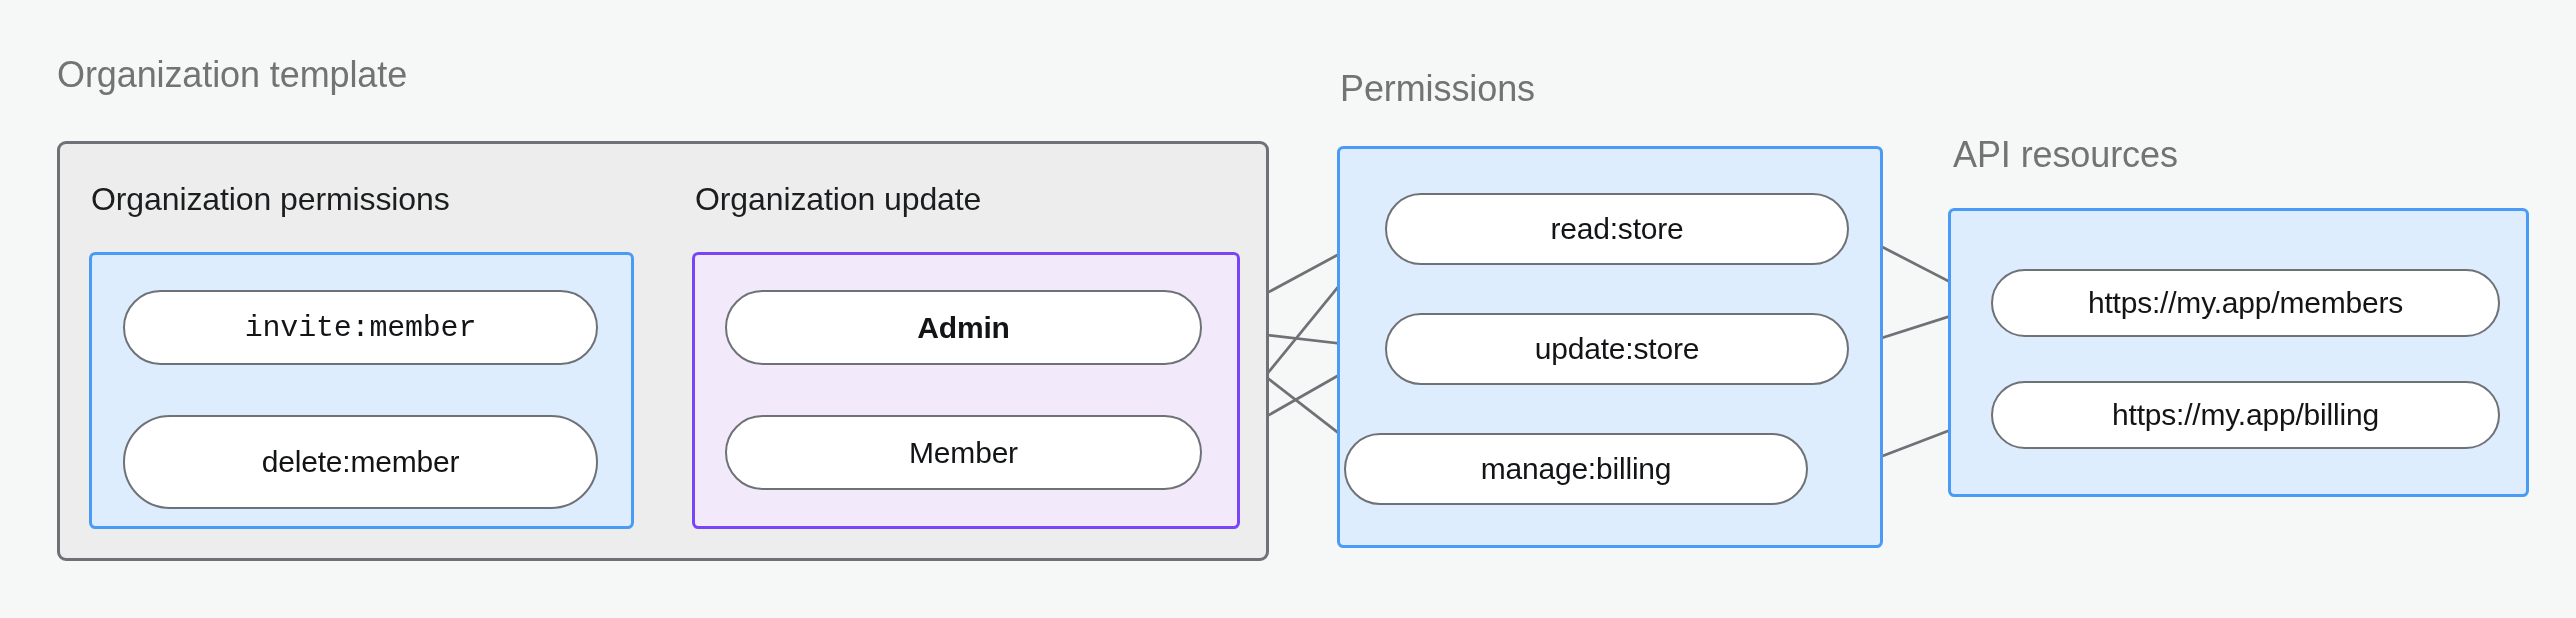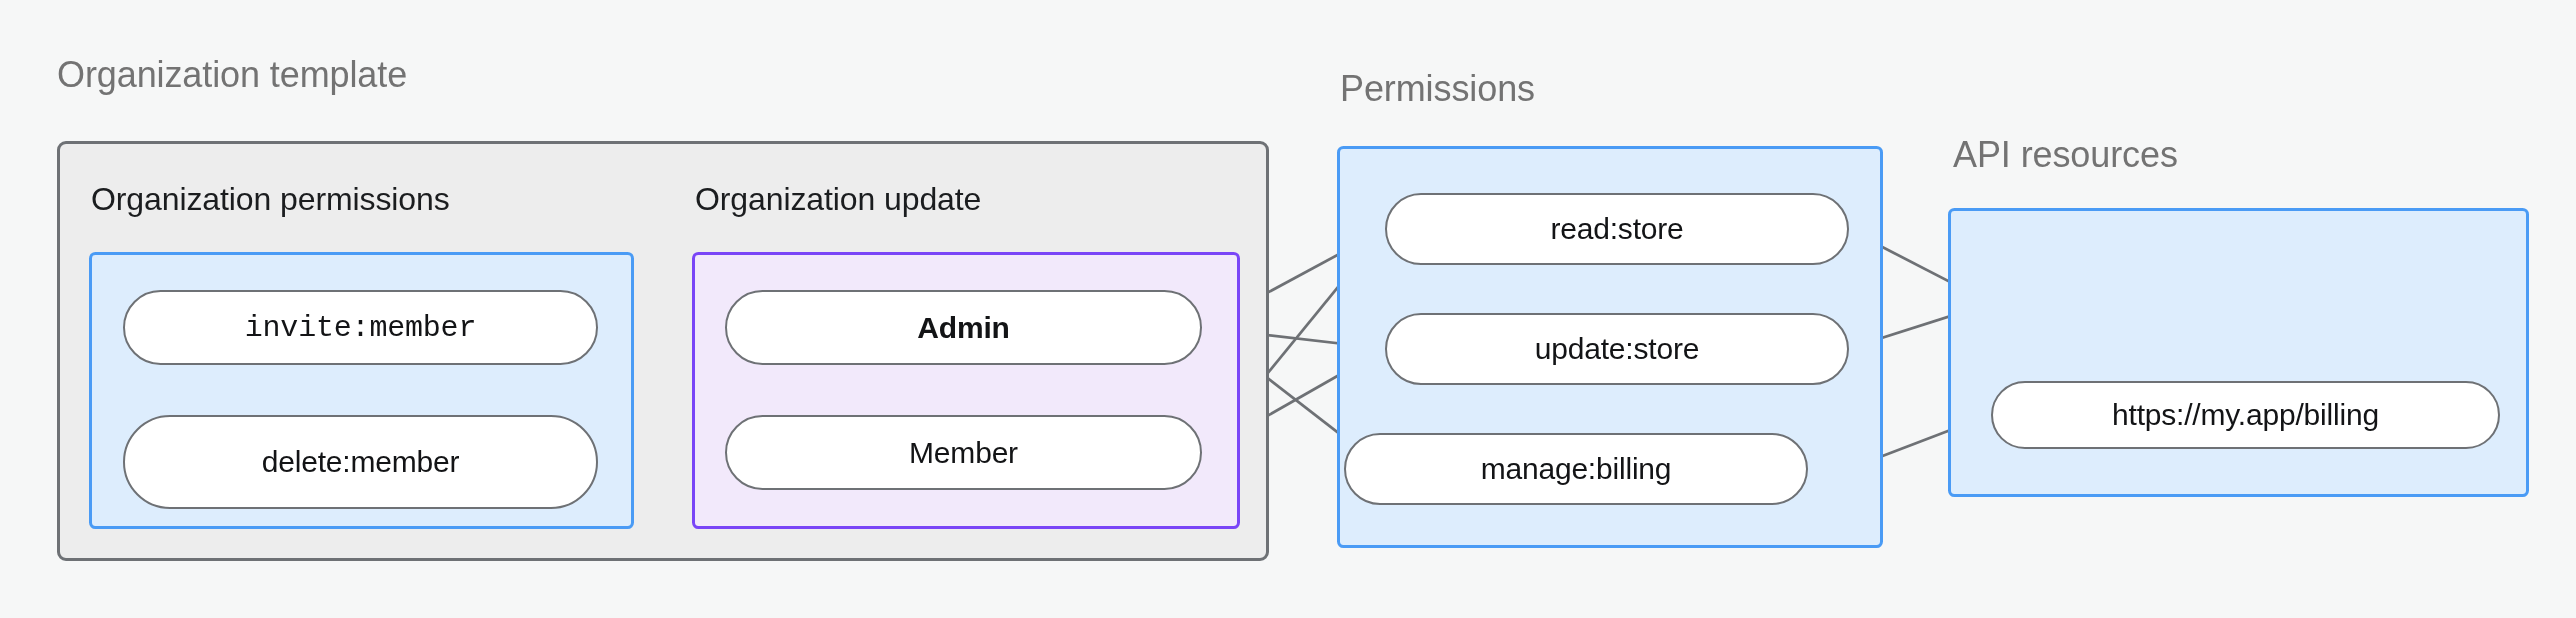--- a/index.html
+++ b/index.html
@@ -134,16 +134,17 @@
   <div class="box box-blue" style="left:1337px; top:146px; width:546px; height:402px;"></div>
 
   <div class="pill" style="left:1385px; top:193px; width:464px; height:72px;">read:store</div>
   <div class="pill" style="left:1385px; top:313px; width:464px; height:72px;">update:store</div>
   <div class="pill" style="left:1344px; top:433px; width:464px; height:72px;">manage:billing</div>
 
   <div class="group-label" style="left:1953px; top:137px;">API resources</div>
 
   <div class="box box-blue" style="left:1948px; top:208px; width:581px; height:289px;"></div>
 
+  <div class="pill" style="left:1991px; top:269px; width:509px; height:68px;">https://my.app/members</div>
   <div class="pill" style="left:1991px; top:381px; width:509px; height:68px;">https://my.app/billing</div>
 
 </div>
 
 
 </body></html>

